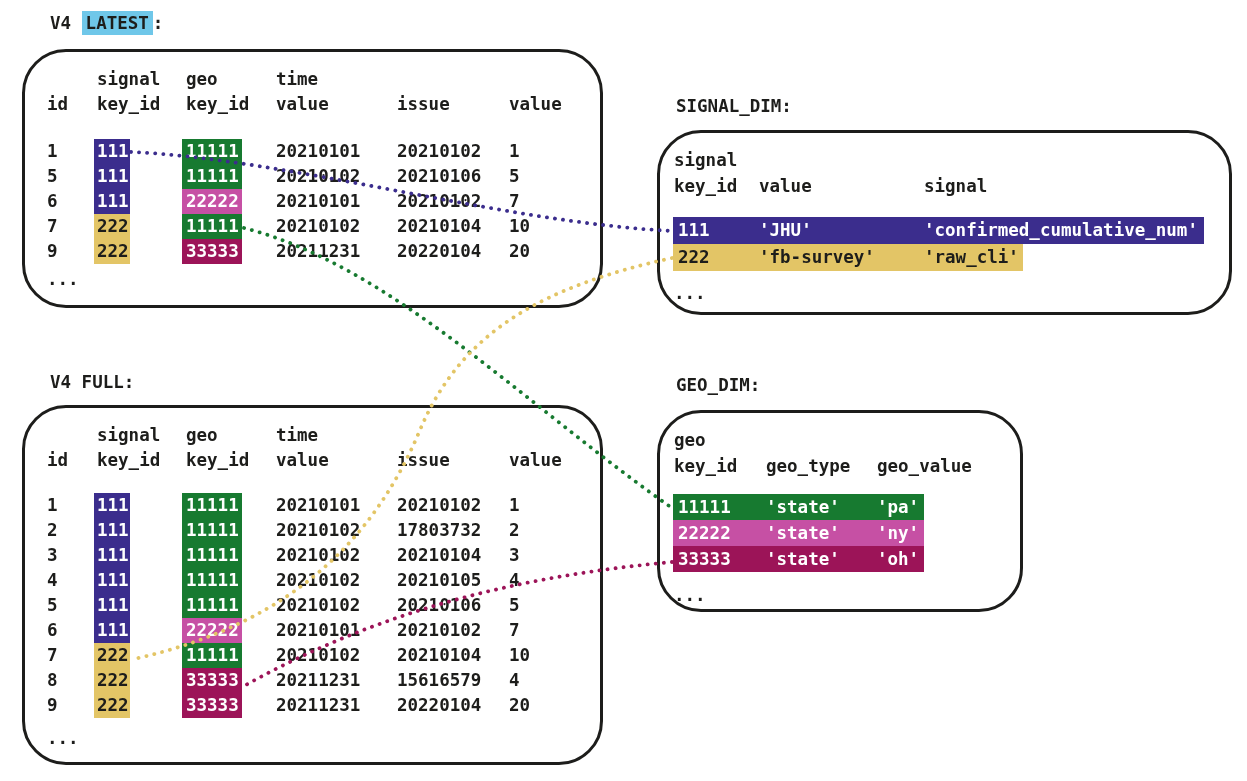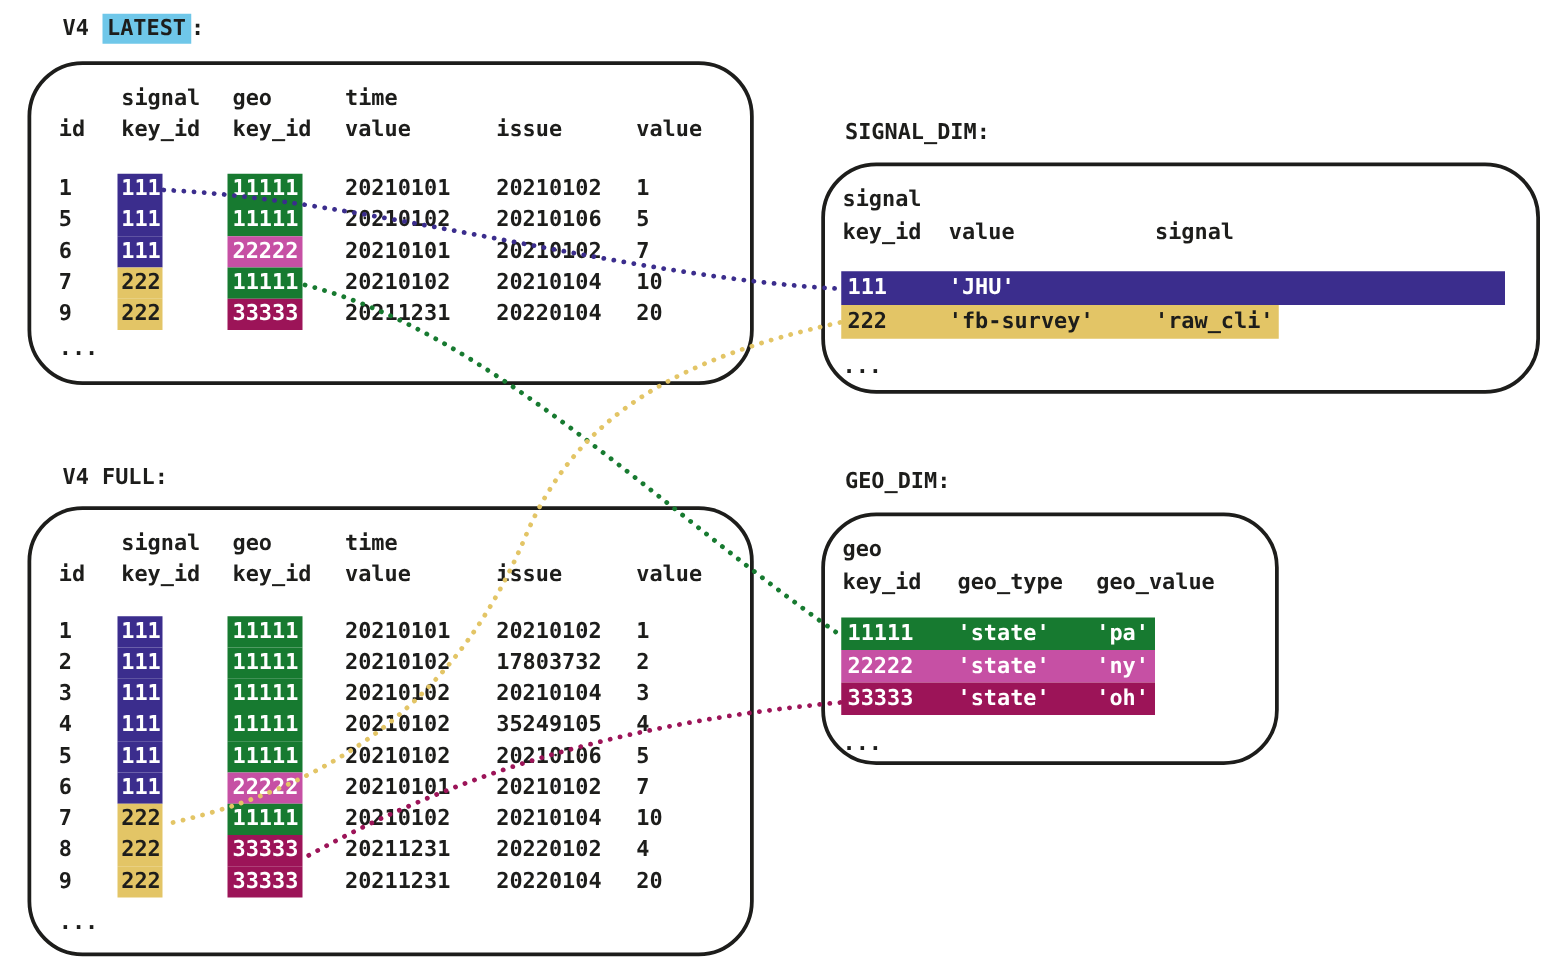--- a/index.html
+++ b/index.html
@@ -77,20 +77,21 @@
     </div>
 
   <div class="box" id="box-signal" style="left:657px; top:130px; width:575px; height:185px;">
       <span class="c" style="left: 14px; top: 15px;">signal</span>
       <span class="c" style="left: 14px; top: 41px;">key_id</span>
       <span class="c" style="left: 99px; top: 41px;">value</span>
       <span class="c" style="left: 264px; top: 41px;">signal</span>
       <div class="rect" style="left: 13px; top: 84px; width: 531px; height: 27px; background: rgb(59, 45, 141);"></div>
       <span class="c" style="left: 18px; top: 84px; height: 27px; line-height: 27px; color: rgb(255, 255, 255);">111</span>
       <span class="c" style="left: 99px; top: 84px; height: 27px; line-height: 27px; color: rgb(255, 255, 255);">'JHU'</span>
+      <span class="c" style="left: 264px; top: 84px; height: 27px; line-height: 27px; color: rgb(255, 255, 255);">'confirmed_cumulative_num'</span>
       <div class="rect" style="left: 13px; top: 111px; width: 350px; height: 27px; background: rgb(227, 197, 102);"></div>
       <span class="c" style="left: 18px; top: 111px; height: 27px; line-height: 27px; color: rgb(29, 29, 27);">222</span>
       <span class="c" style="left: 99px; top: 111px; height: 27px; line-height: 27px; color: rgb(29, 29, 27);">'fb-survey'</span>
       <span class="c" style="left: 264px; top: 111px; height: 27px; line-height: 27px; color: rgb(29, 29, 27);">'raw_cli'</span>
       <span class="c" style="left: 14px; top: 148px;">...</span>
     </div>
 
   <div class="box" id="box-full" style="left:22px; top:405px; width:581px; height:360px;">
       <span class="c" style="left: 72px; top: 15px;">signal</span>
       <span class="c" style="left: 161px; top: 15px;">geo</span>
@@ -116,21 +117,21 @@
       <span class="c" style="left: 22px; top: 135px;">3</span>
       <span class="c" style="left: 69px; top: 135px; width: 36px; padding-left: 3px; background: rgb(59, 45, 141); color: rgb(255, 255, 255);">111</span>
       <span class="c" style="left: 157px; top: 135px; width: 60px; padding-left: 4px; background: rgb(23, 122, 48); color: rgb(255, 255, 255);">11111</span>
       <span class="c" style="left: 251px; top: 135px;">20210102</span>
       <span class="c" style="left: 372px; top: 135px;">20210104</span>
       <span class="c" style="left: 484px; top: 135px;">3</span>
       <span class="c" style="left: 22px; top: 160px;">4</span>
       <span class="c" style="left: 69px; top: 160px; width: 36px; padding-left: 3px; background: rgb(59, 45, 141); color: rgb(255, 255, 255);">111</span>
       <span class="c" style="left: 157px; top: 160px; width: 60px; padding-left: 4px; background: rgb(23, 122, 48); color: rgb(255, 255, 255);">11111</span>
       <span class="c" style="left: 251px; top: 160px;">20210102</span>
-      <span class="c" style="left: 372px; top: 160px;">35249105</span>
+      <span class="c" style="left: 372px; top: 160px;">20210105</span>
       <span class="c" style="left: 484px; top: 160px;">4</span>
       <span class="c" style="left: 22px; top: 185px;">5</span>
       <span class="c" style="left: 69px; top: 185px; width: 36px; padding-left: 3px; background: rgb(59, 45, 141); color: rgb(255, 255, 255);">111</span>
       <span class="c" style="left: 157px; top: 185px; width: 60px; padding-left: 4px; background: rgb(23, 122, 48); color: rgb(255, 255, 255);">11111</span>
       <span class="c" style="left: 251px; top: 185px;">20210102</span>
       <span class="c" style="left: 372px; top: 185px;">20210106</span>
       <span class="c" style="left: 484px; top: 185px;">5</span>
       <span class="c" style="left: 22px; top: 210px;">6</span>
       <span class="c" style="left: 69px; top: 210px; width: 36px; padding-left: 3px; background: rgb(59, 45, 141); color: rgb(255, 255, 255);">111</span>
       <span class="c" style="left: 157px; top: 210px; width: 60px; padding-left: 4px; background: rgb(198, 80, 164); color: rgb(255, 255, 255);">22222</span>
@@ -140,21 +141,21 @@
       <span class="c" style="left: 22px; top: 235px;">7</span>
       <span class="c" style="left: 69px; top: 235px; width: 36px; padding-left: 3px; background: rgb(227, 197, 102); color: rgb(29, 29, 27);">222</span>
       <span class="c" style="left: 157px; top: 235px; width: 60px; padding-left: 4px; background: rgb(23, 122, 48); color: rgb(255, 255, 255);">11111</span>
       <span class="c" style="left: 251px; top: 235px;">20210102</span>
       <span class="c" style="left: 372px; top: 235px;">20210104</span>
       <span class="c" style="left: 484px; top: 235px;">10</span>
       <span class="c" style="left: 22px; top: 260px;">8</span>
       <span class="c" style="left: 69px; top: 260px; width: 36px; padding-left: 3px; background: rgb(227, 197, 102); color: rgb(29, 29, 27);">222</span>
       <span class="c" style="left: 157px; top: 260px; width: 60px; padding-left: 4px; background: rgb(156, 20, 88); color: rgb(255, 255, 255);">33333</span>
       <span class="c" style="left: 251px; top: 260px;">20211231</span>
-      <span class="c" style="left: 372px; top: 260px;">20220102</span>
+      <span class="c" style="left: 372px; top: 260px;">15616579</span>
       <span class="c" style="left: 484px; top: 260px;">4</span>
       <span class="c" style="left: 22px; top: 285px;">9</span>
       <span class="c" style="left: 69px; top: 285px; width: 36px; padding-left: 3px; background: rgb(227, 197, 102); color: rgb(29, 29, 27);">222</span>
       <span class="c" style="left: 157px; top: 285px; width: 60px; padding-left: 4px; background: rgb(156, 20, 88); color: rgb(255, 255, 255);">33333</span>
       <span class="c" style="left: 251px; top: 285px;">20211231</span>
       <span class="c" style="left: 372px; top: 285px;">20220104</span>
       <span class="c" style="left: 484px; top: 285px;">20</span>
       <span class="c" style="left: 22px; top: 318px;">...</span>
     </div>
 

